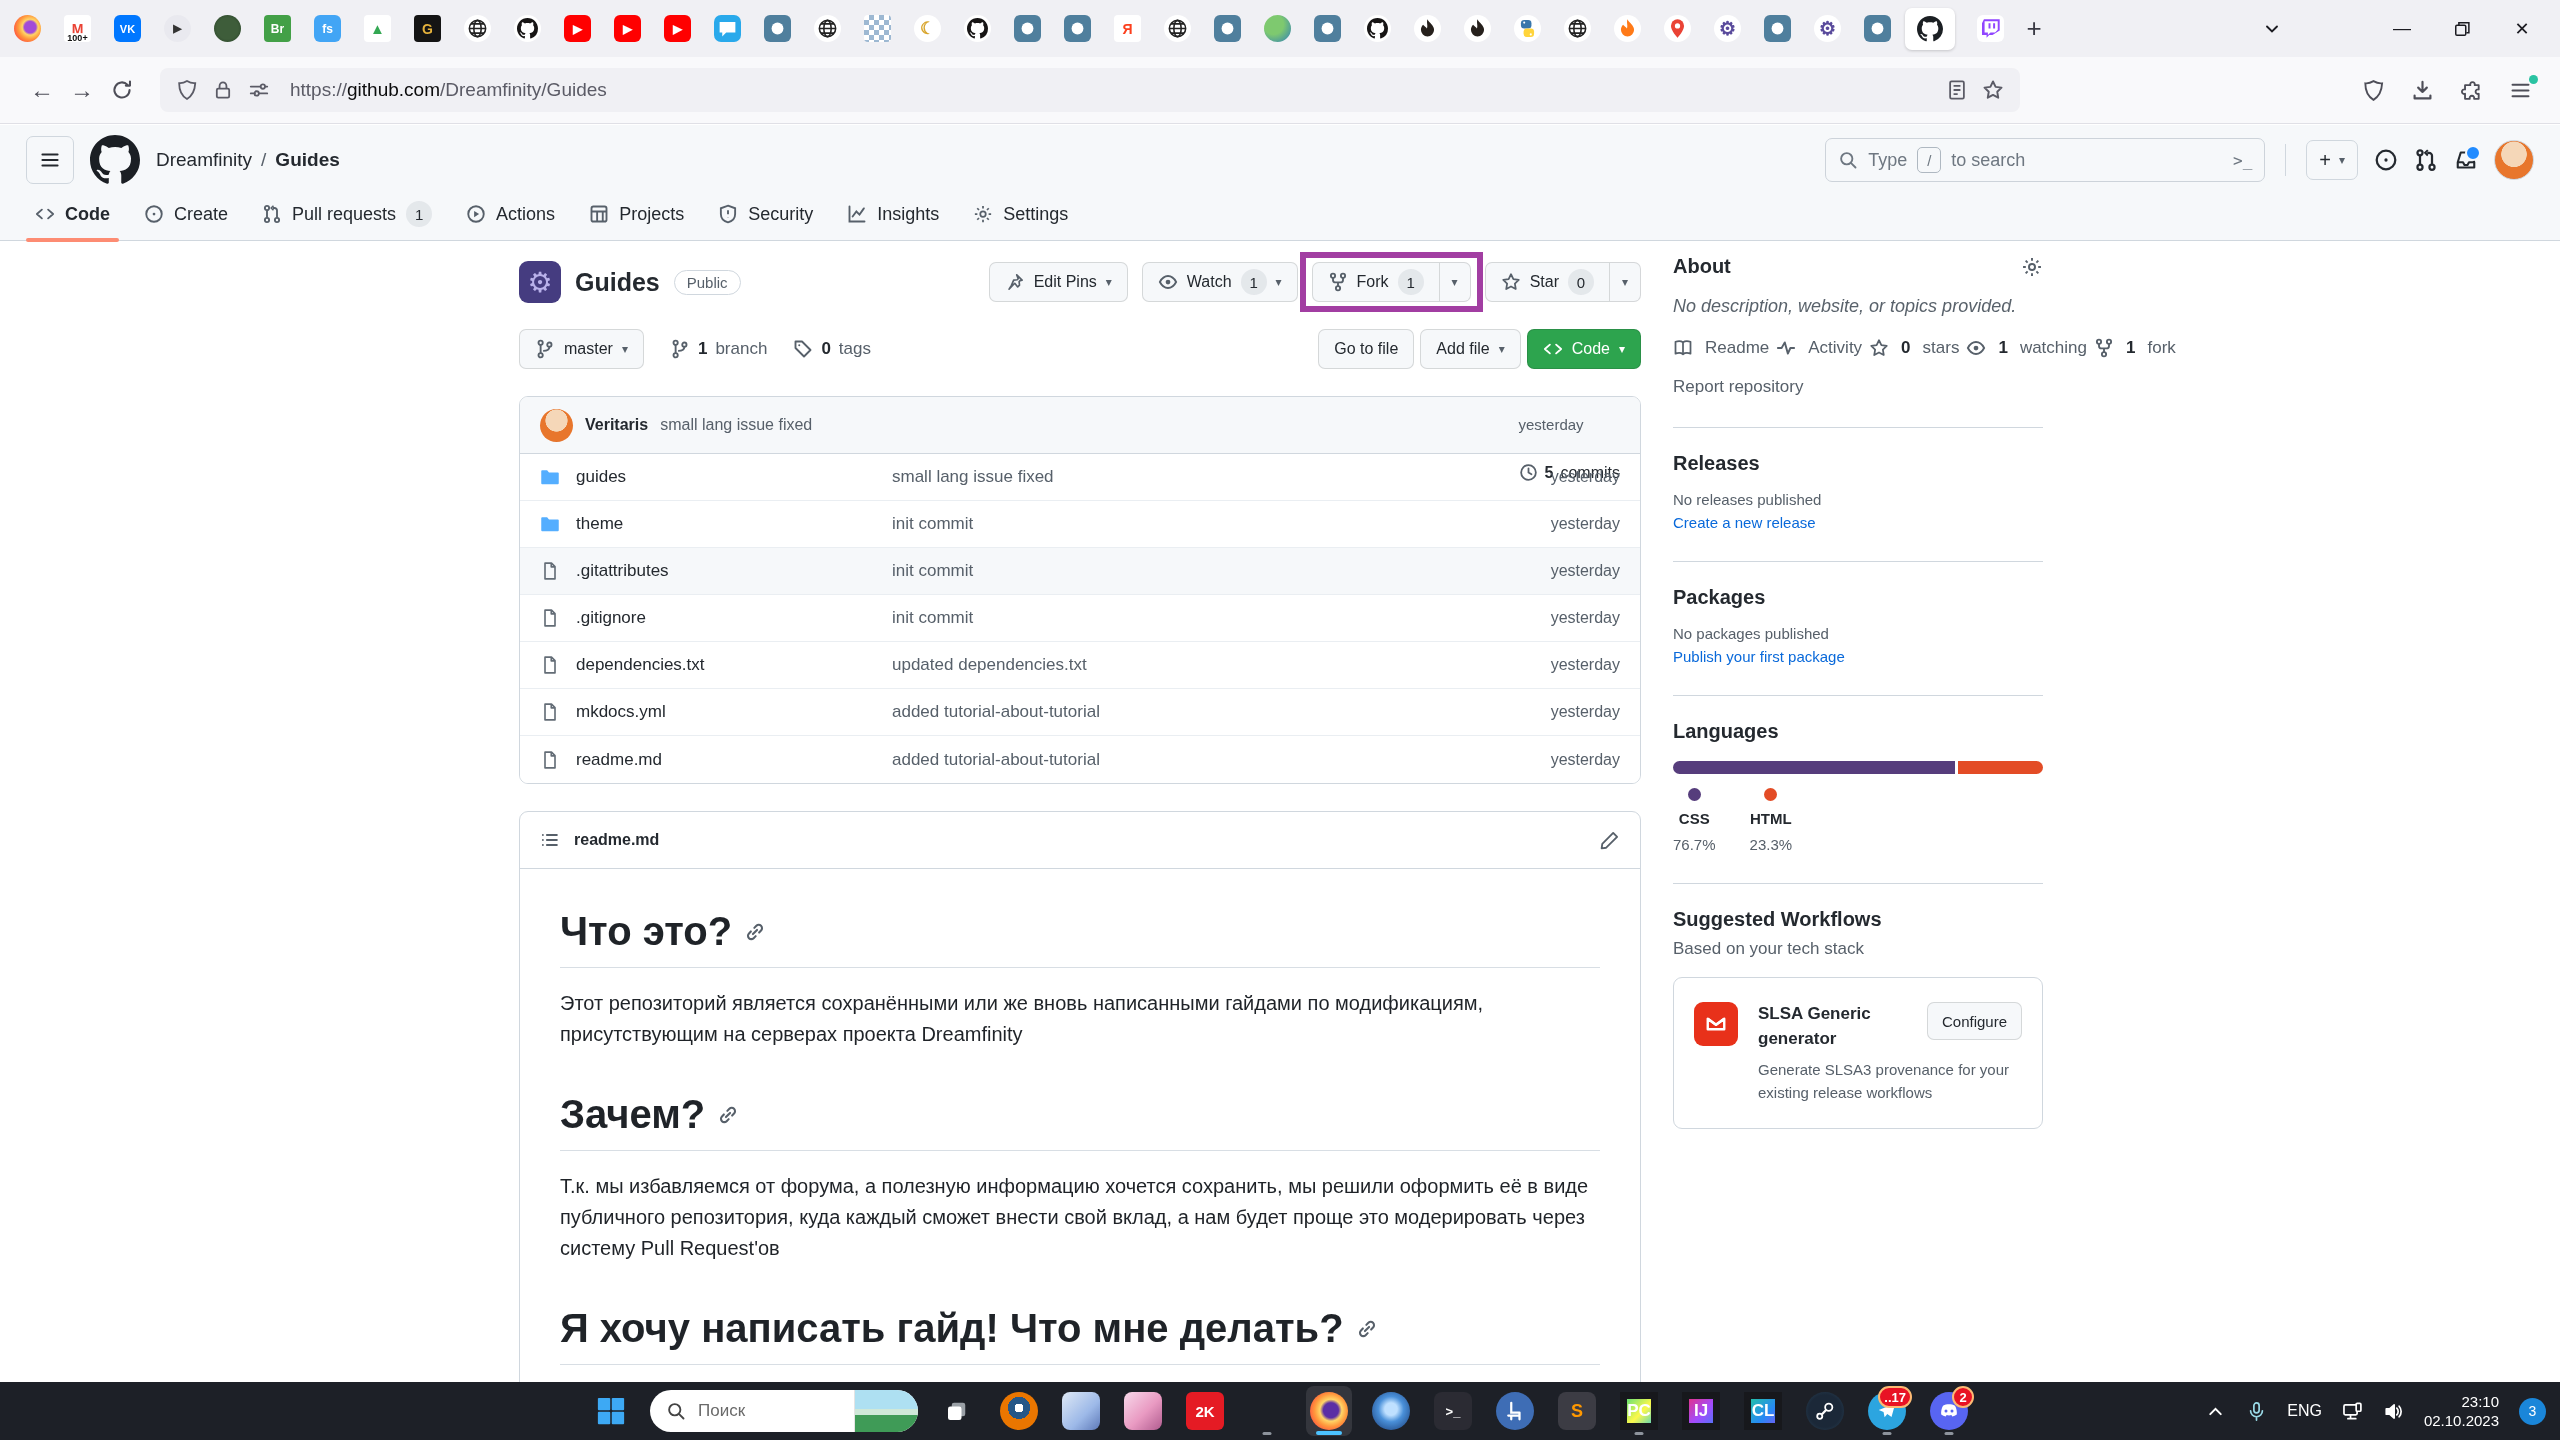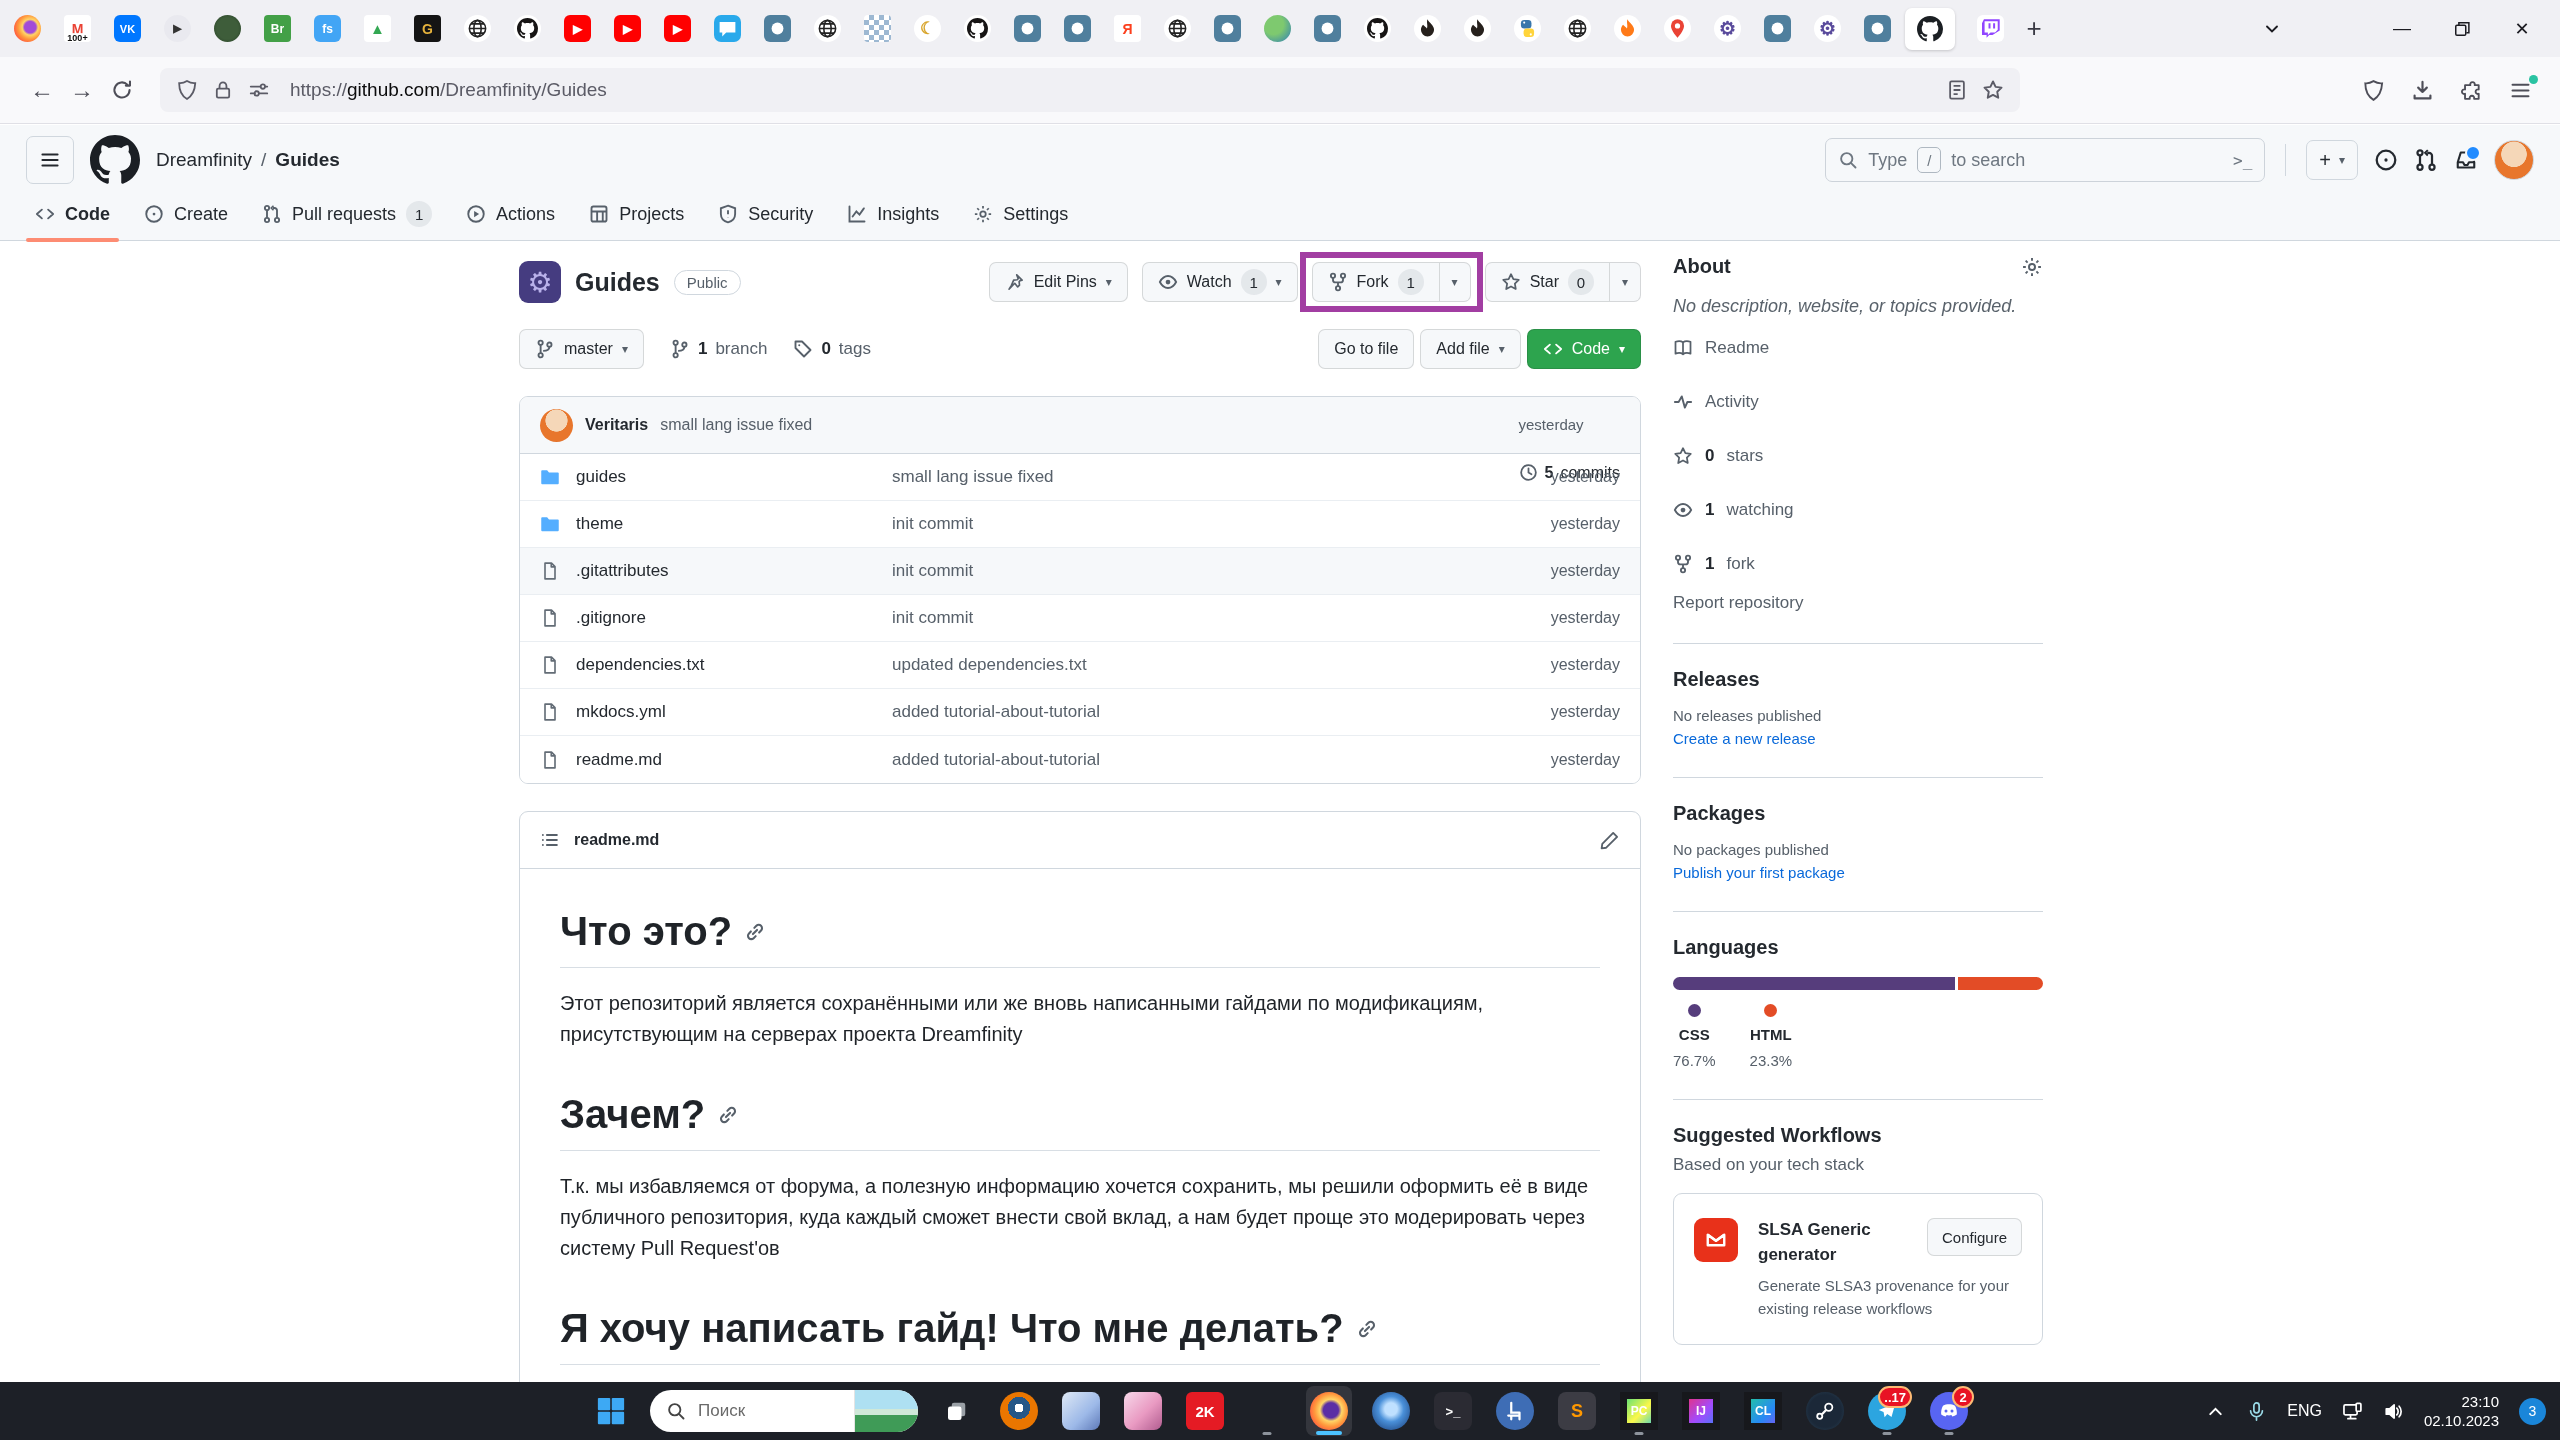--- a/index.html
+++ b/index.html
@@ -113,21 +113,21 @@
   .mdbody p { font-size:20px; line-height:1.55; margin-bottom:20px; }
   .mdlink { color:#0969da; }
 
   
   .sidebar { position:absolute; left:1154px; top:14px; width:370px; font-size:17px; color:#24292f; }
   .sb-sec { padding:24px 0 30px; border-bottom:1px solid #d0d7de; }
   .sb-sec.last { border-bottom:0; }
   .sb-h { font-size:20px; font-weight:600; display:flex; align-items:center; }
   .sb-gear { margin-left:auto; width:22px; height:22px; color:#57606a; }
   .sb-desc { margin-top:18px; font-style:italic; color:#59626b; font-size:18px; }
-  .about-list { margin-top:16px; display:flex; flex-direction:column; gap:24px; }
+  .about-list { margin-top:16px; display:flex; gap:7px; }
   .ab-item { display:flex; align-items:center; gap:12px; color:#57606a; padding:5px 0; }
   .ab-item .ig { width:20px; height:20px; }
   .ab-item b { color:#24292f; font-weight:600; }
   .report { margin-top:14px; color:#57606a; }
   .sb-small { margin-top:16px; font-size:15px; color:#57606a; }
   .sb-link { margin-top:6px; font-size:15px; color:#0969da; }
   .langbar { margin-top:18px; height:13px; border-radius:7px; overflow:hidden; display:flex; gap:3px; background:#fff; }
   .langbar span { height:13px; }
   .langlegend { margin-top:14px; display:flex; gap:34px; }
   .lg-item { display:flex; align-items:center; gap:9px; font-size:15px; color:#57606a;flex-direction:column; }
@@ -138,21 +138,21 @@
   .wf-ic { width:44px; height:44px; border-radius:9px; background:#e8311a; padding:10px; }
   .wf-name { font-size:17px; font-weight:600; line-height:1.45; }
   .wf-btn { height:38px; padding:0 14px; border:1px solid rgba(27,31,36,.15); background:#f6f8fa; border-radius:7px; font-size:15px; color:#24292f; display:flex; align-items:center; align-self:start; }
   .wf-desc { grid-column:2 / 4; margin-top:8px; font-size:15px; color:#57606a; line-height:1.5; }
 
   
   .taskbar { position:absolute; bottom:0; left:0; width:2560px; height:58px; background:#1d2027; display:flex; align-items:center; justify-content:center; gap:16px; z-index:10; }
   .task { position:relative; width:46px; height:50px; display:flex; align-items:center; justify-content:center; border-radius:8px; flex:0 0 auto; }
   .task.active { background:rgba(255,255,255,.1); }
   .tk-box { width:38px; height:38px; display:flex; align-items:center; justify-content:center; font-weight:bold; color:#fff; overflow:hidden; }
-  .tk-box.ide { box-shadow:inset 0 0 0 7px #17181c; font-size:12px; }
+  .tk-box.ide { box-shadow:inset 0 0 0 7px #17181c; font-size:17px; }
   .tk-box .ig { width:24px; height:24px; }
   .tk-badge { position:absolute; top:0px; right:-2px; min-width:22px; height:22px; background:#e81224; color:#fff; border-radius:11px; font-size:13px; font-weight:bold; display:flex; align-items:center; justify-content:center; padding:0 4px; border:2px solid #fdba74; }
   .tk-ind { position:absolute; bottom:1px; left:50%; transform:translateX(-50%); }
   .tk-ind.dash { width:9px; height:3px; border-radius:2px; background:#8d939c; }
   .tk-ind.line { width:26px; height:4px; border-radius:2px; background:#4cc2ff; }
   .tb-start { width:46px; height:50px; display:flex; align-items:center; justify-content:center; }
   .tb-start .ig { width:30px; height:30px; }
   .tb-searchpill { width:268px; height:42px; background:#fff; border-radius:21px; display:flex; align-items:center; padding-left:16px; overflow:hidden; }
   .tb-searchpill .ig { width:20px; height:20px; color:#444; }
   .tb-ph { margin-left:12px; font-size:17px; color:#6a6a6a; flex:1; }

